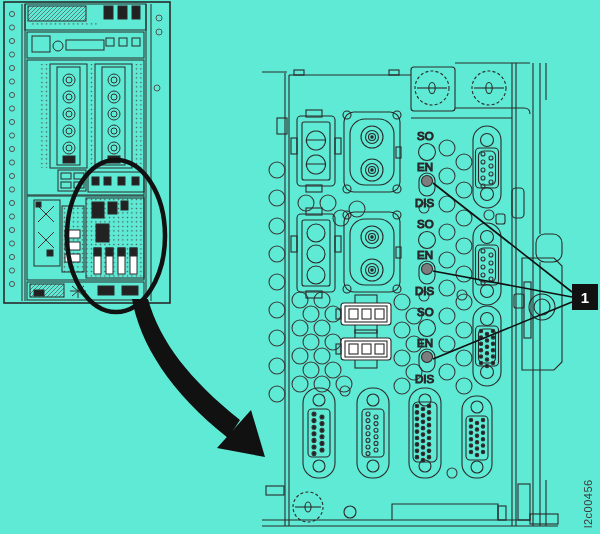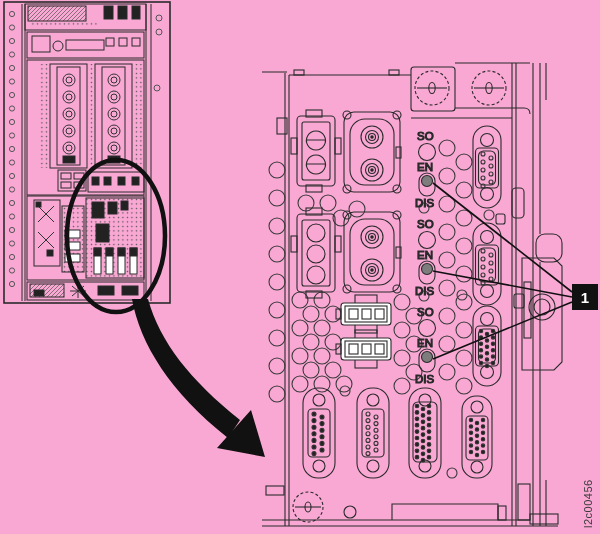--- a/index.html
+++ b/index.html
@@ -1,16 +1,16 @@
 <!DOCTYPE html>
 <html><head>
 <meta charset="utf-8">
 <style>
   html,body{margin:0;padding:0;background:#fff;}
-  .canvas{position:relative;width:600px;height:534px;background:#f9a8d4;overflow:hidden;
+  .canvas{position:relative;width:600px;height:534px;background:#5eead4;overflow:hidden;
           font-family:"Liberation Sans",sans-serif;}
   svg{position:absolute;left:0;top:0;}
   svg text{font-family:"Liberation Sans",sans-serif;fill:#1a1a1a;}
   .lbl{font-size:11.5px;}
   .callout-num{font-size:15px;font-weight:bold;fill:#ffffff;}
   .figid{font-size:11px;fill:#3c3c3c;letter-spacing:.5px;}
 </style>
 </head>
 <body>
 

